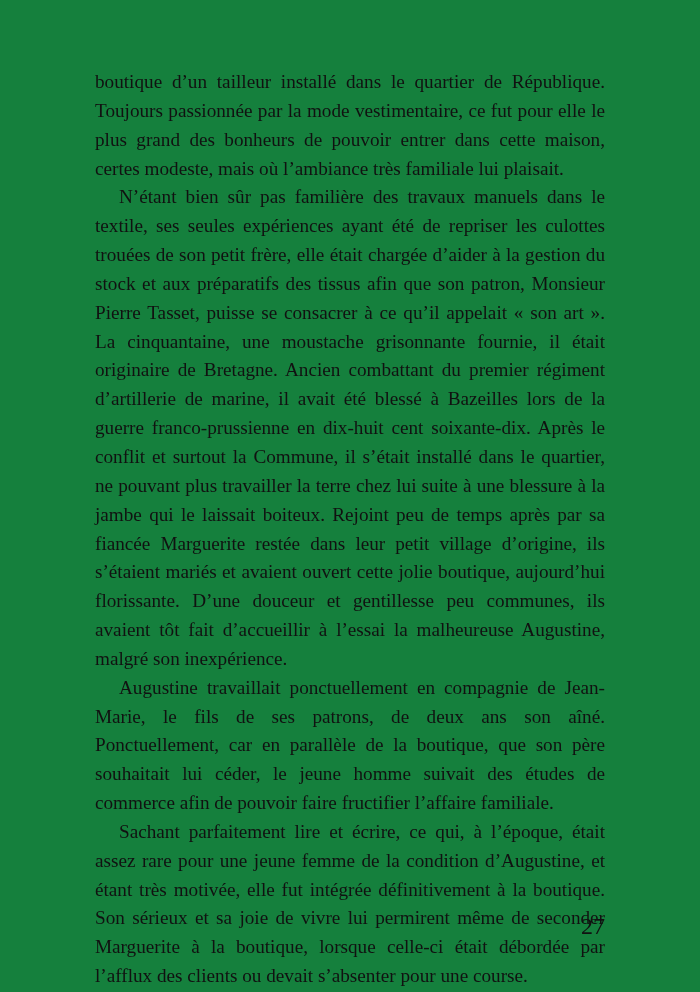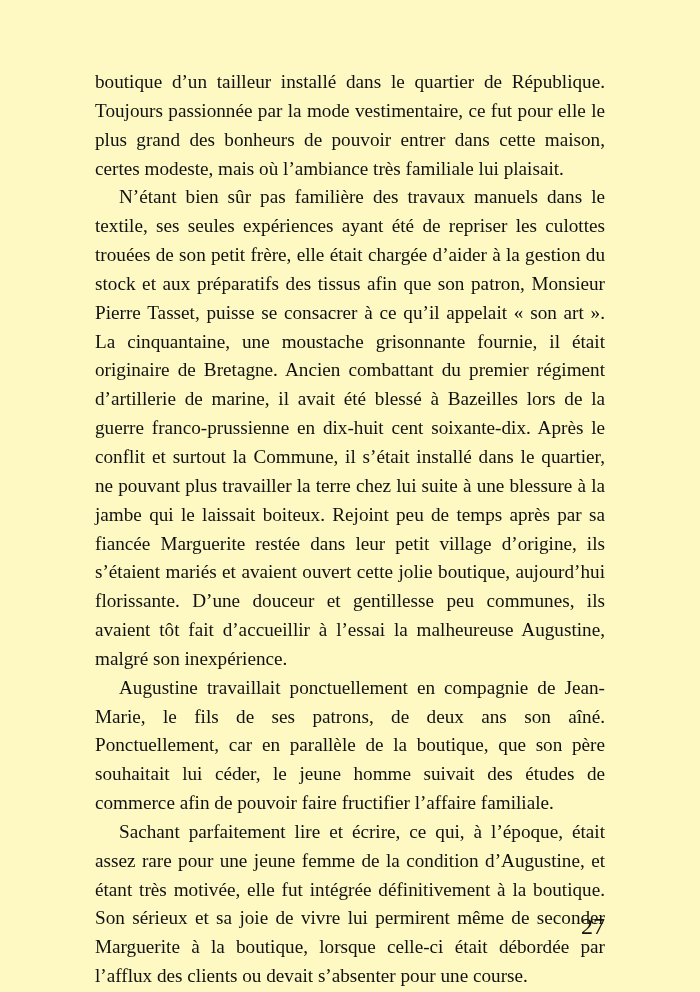--- a/index.html
+++ b/index.html
@@ -11,21 +11,21 @@
     width: 700px;
     height: 992px;
     position: relative;
     overflow: hidden;
   }
   .page {
     position: absolute;
     left: 0; top: 0;
     width: 700px;
     height: 992px;
-    background: #fef9c3;
+    background: #15803d;
   }
   .text-block {
     position: absolute;
     left: 95px;
     top: 68px;
     width: 510px;
     font-family: "Liberation Serif", "DejaVu Serif", serif;
     font-size: 19.2px;
     line-height: 28.85px;
     color: #111111;

